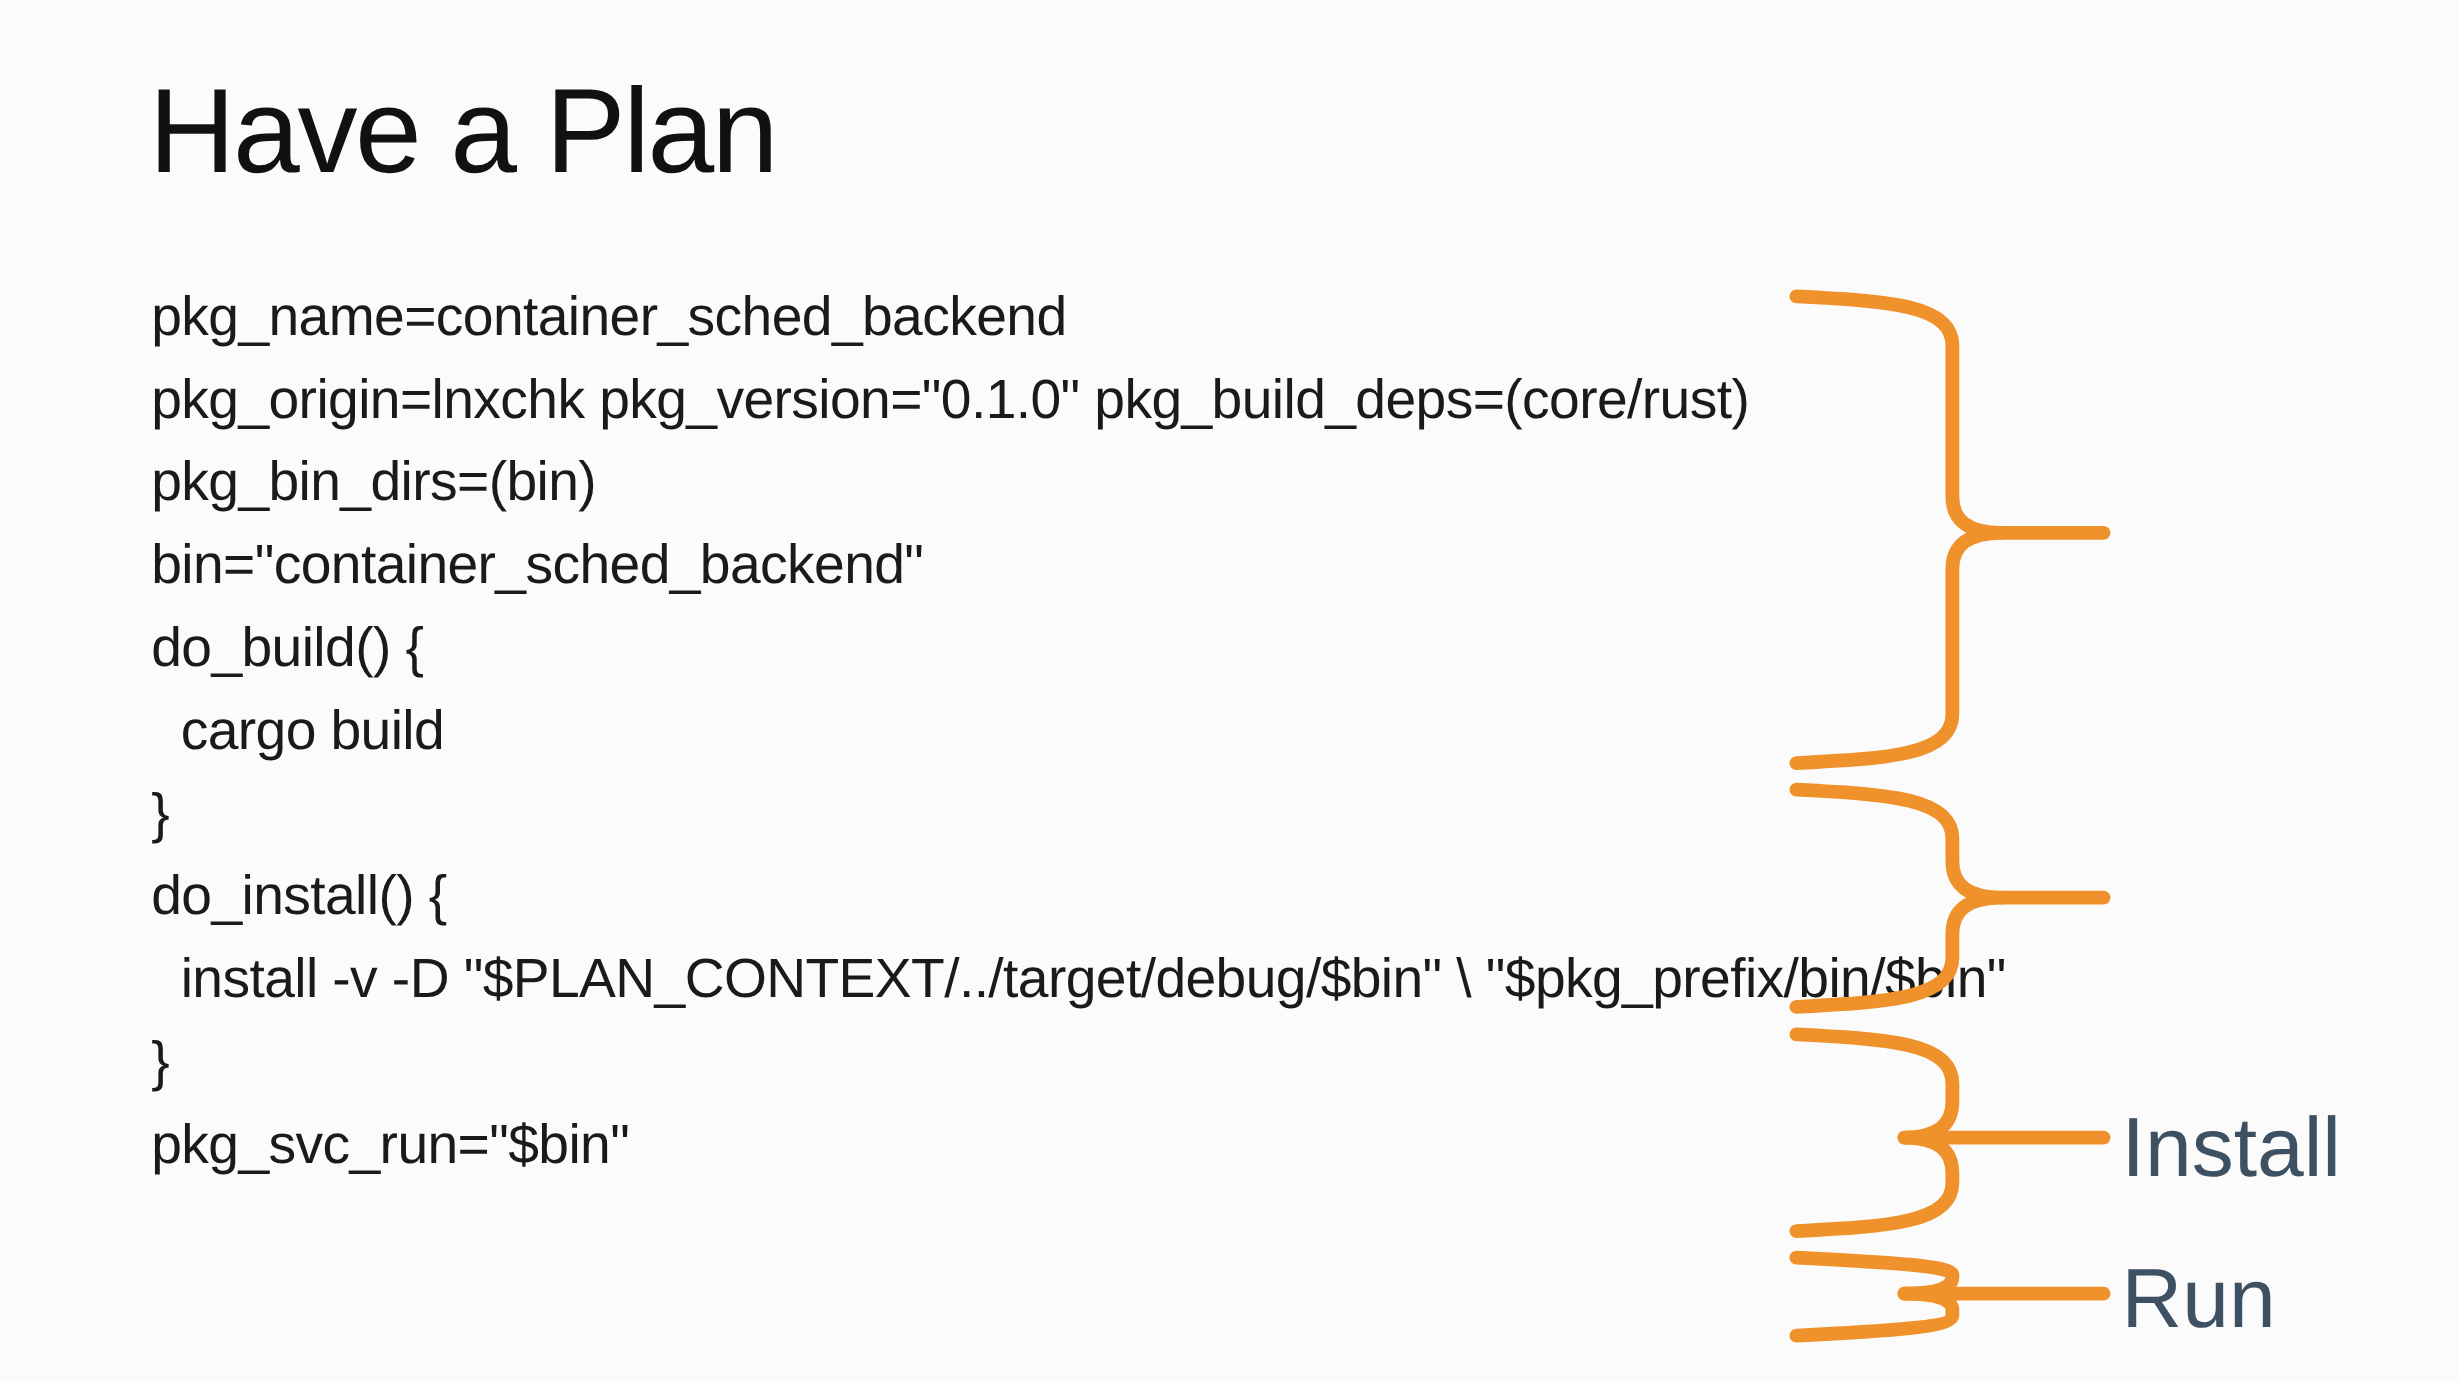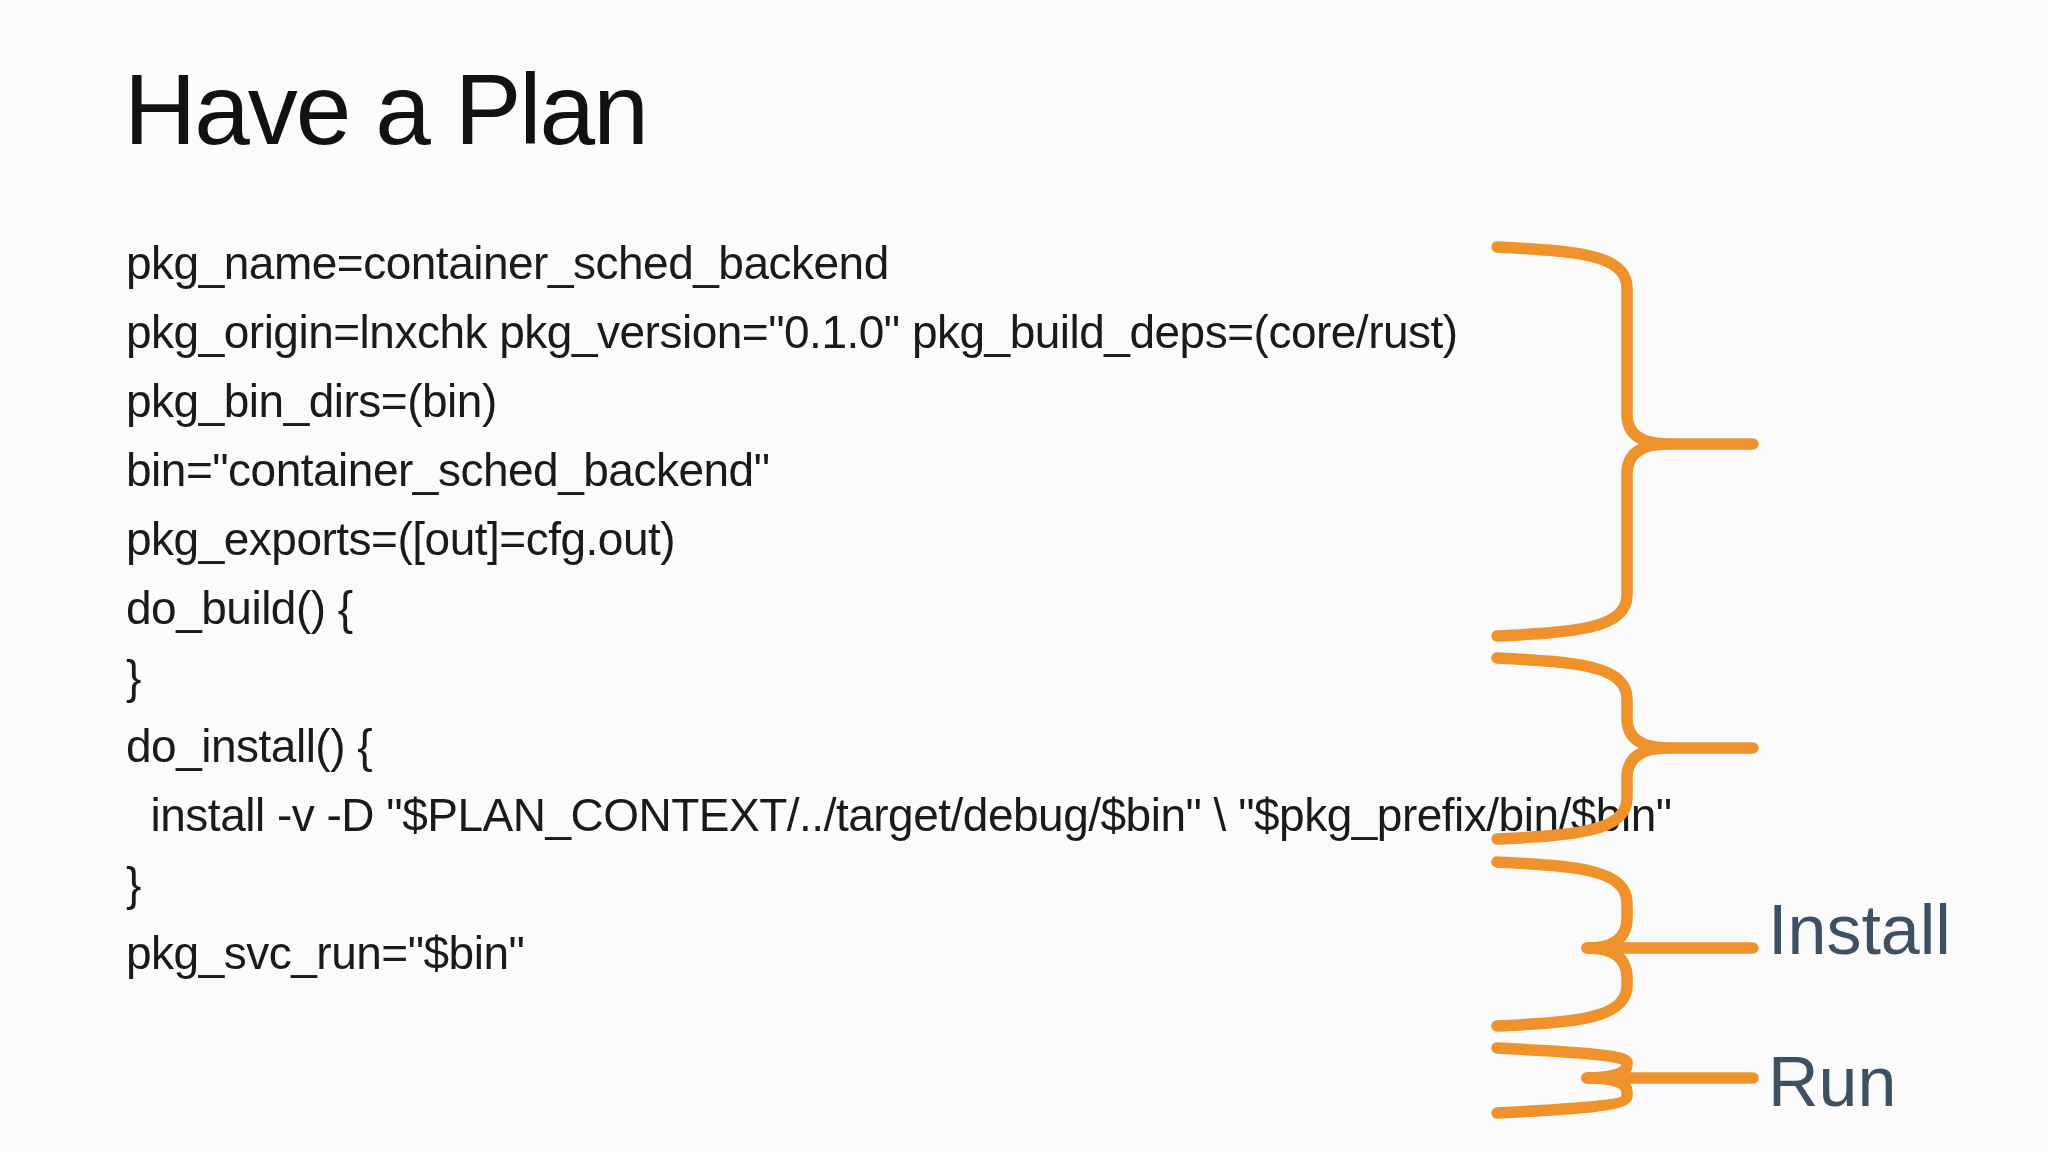--- a/index.html
+++ b/index.html
@@ -54,37 +54,37 @@
     height:84px;
     display:flex;
     align-items:center;
     font-size:70px;
     color:var(--label);
     white-space:nowrap;
     z-index:3;
   }
   .label-0{top:406px;}
   .label-1{top:710px;}
-  .label-2{top:888px;}
+  .label-2{top:914px;}
   .label-3{top:1040px;}
 </style>
 </head>
 <body>
 
 <div class="slide">
 
   <h1 class="title">Have a Plan</h1>
 
   <div class="code" id="code">
       <div class="code-line">pkg_name=container_sched_backend</div>
       <div class="code-line">pkg_origin=lnxchk pkg_version="0.1.0" pkg_build_deps=(core/rust)</div>
       <div class="code-line">pkg_bin_dirs=(bin)</div>
       <div class="code-line">bin="container_sched_backend"</div>
-      <div class="code-line">pkg_exports=([out]=cfg.out)</div>
       <div class="code-line">do_build() {</div>
+      <div class="code-line">  cargo build</div>
       <div class="code-line">}</div>
       <div class="code-line">do_install() {</div>
       <div class="code-line">  install -v -D "$PLAN_CONTEXT/../target/debug/$bin" \ "$pkg_prefix/bin/$bin"</div>
       <div class="code-line">}</div>
       <div class="code-line">pkg_svc_run="$bin"</div>
     </div>
 
   <svg class="braces" id="brace-svg" viewBox="0 0 2048 1152">
       <path d="M 1457 247 C 1535 251, 1587 254, 1587 288 L 1587 414 Q 1587 444, 1628 444 Q 1587 444, 1587 474 L 1587 595 C 1587 629, 1535 632, 1457 636" fill="none" stroke="var(--brace)" stroke-width="11.5" stroke-linecap="round" stroke-linejoin="round"></path>
       <line x1="1628" y1="444" x2="1713" y2="444" stroke="var(--brace)" stroke-width="11.5" stroke-linecap="round"></line>

